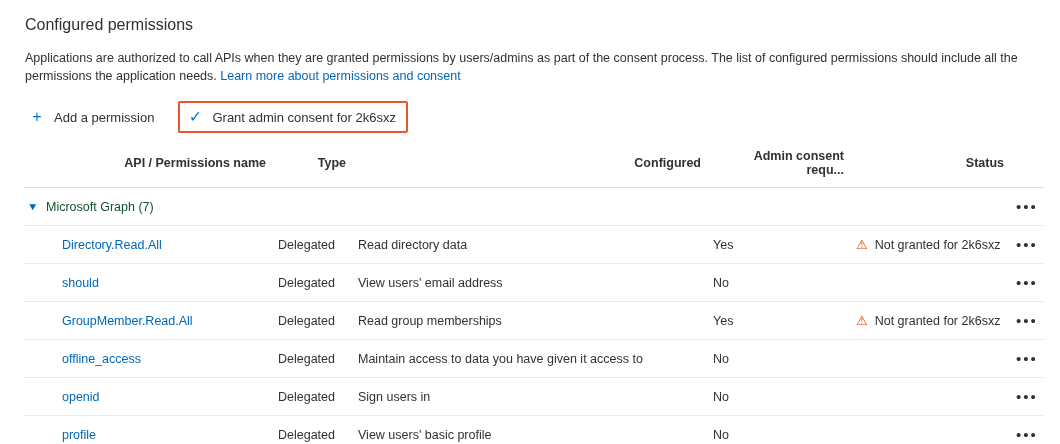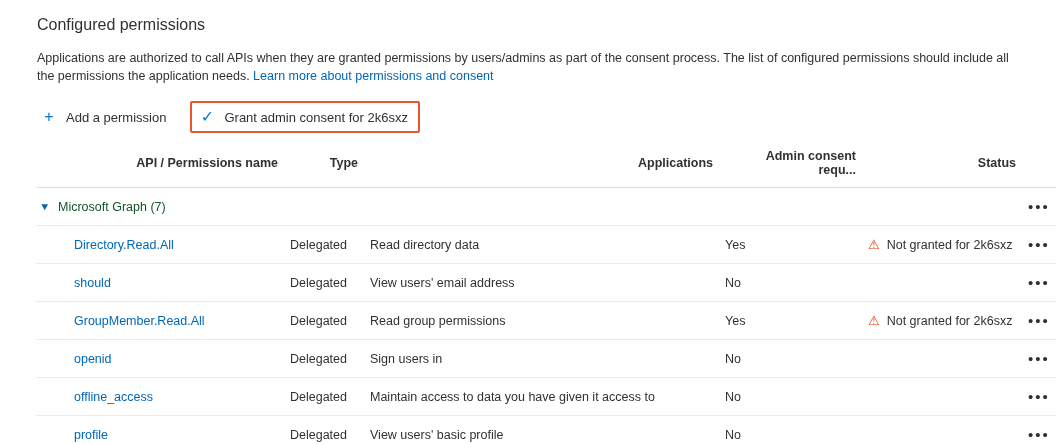--- a/index.html
+++ b/index.html
@@ -9,21 +9,21 @@
     width: 1060px;
     height: 444px;
     background: #ffffff;
     font-family: "Liberation Sans", sans-serif;
     color: #1b1a19;
   }
   .page {
     width: 1060px;
     height: 444px;
     position: relative;
-    padding: 0 36px;
+    padding: 0 24px;
     border-radius: 27px;
   }
   .section-title {
     font-size: 16px;
     font-weight: 400;
     color: #323130;
     padding-top: 16px;
     margin: 0 0 12px 1px;
   }
   .description {
@@ -187,21 +187,21 @@
         <col class="col-type">
         <col class="col-desc">
       <col class="col-admin">
         <col class="col-status">
         <col class="col-menu">
     </colgroup>
     <thead>
       <tr>
         <th>API / Permissions name</th>
         <th>Type</th>
-        <th>Applications</th>
+        <th>Configured</th>
         <th>Admin consent requ...</th>
         <th>Status</th>
         <th></th>
       </tr>
     </thead>
     <tbody>
       <tr class="group-row">
         <td colspan="5">
           <span class="group-cell">
             <span class="chevron">▼</span>
@@ -240,52 +240,52 @@
             </span>
           </td>
         <td>
             <span class="ellipsis">•••</span>
           </td>
       </tr>
 
       <tr>
         <td><span class="perm-name">GroupMember.Read.All</span></td>
         <td>Delegated</td>
-        <td>Read group permissions</td>
+        <td>Read group memberships</td>
         <td>Yes</td>
         <td>
           <span class="status-cell">
             <span class="warn-icon">⚠</span>
             <span>Not granted for 2k6sxz</span>
           </span>
         </td>
         <td>
             <span class="ellipsis">•••</span>
           </td>
       </tr>
 
       <tr>
-        <td><span class="perm-name">openid</span></td>
-        <td>Delegated</td>
-        <td>Sign users in</td>
+        <td><span class="perm-name">offline_access</span></td>
+        <td>Delegated</td>
+        <td>Maintain access to data you have given it access to</td>
         <td>No</td>
         <td>
             <span class="status-cell">
               <span></span>
             </span>
           </td>
         <td>
             <span class="ellipsis">•••</span>
           </td>
       </tr>
 
       <tr>
-        <td><span class="perm-name">offline_access</span></td>
-        <td>Delegated</td>
-        <td>Maintain access to data you have given it access to</td>
+        <td><span class="perm-name">openid</span></td>
+        <td>Delegated</td>
+        <td>Sign users in</td>
         <td>No</td>
         <td>
             <span class="status-cell">
               <span></span>
             </span>
           </td>
         <td>
             <span class="ellipsis">•••</span>
           </td>
       </tr>

